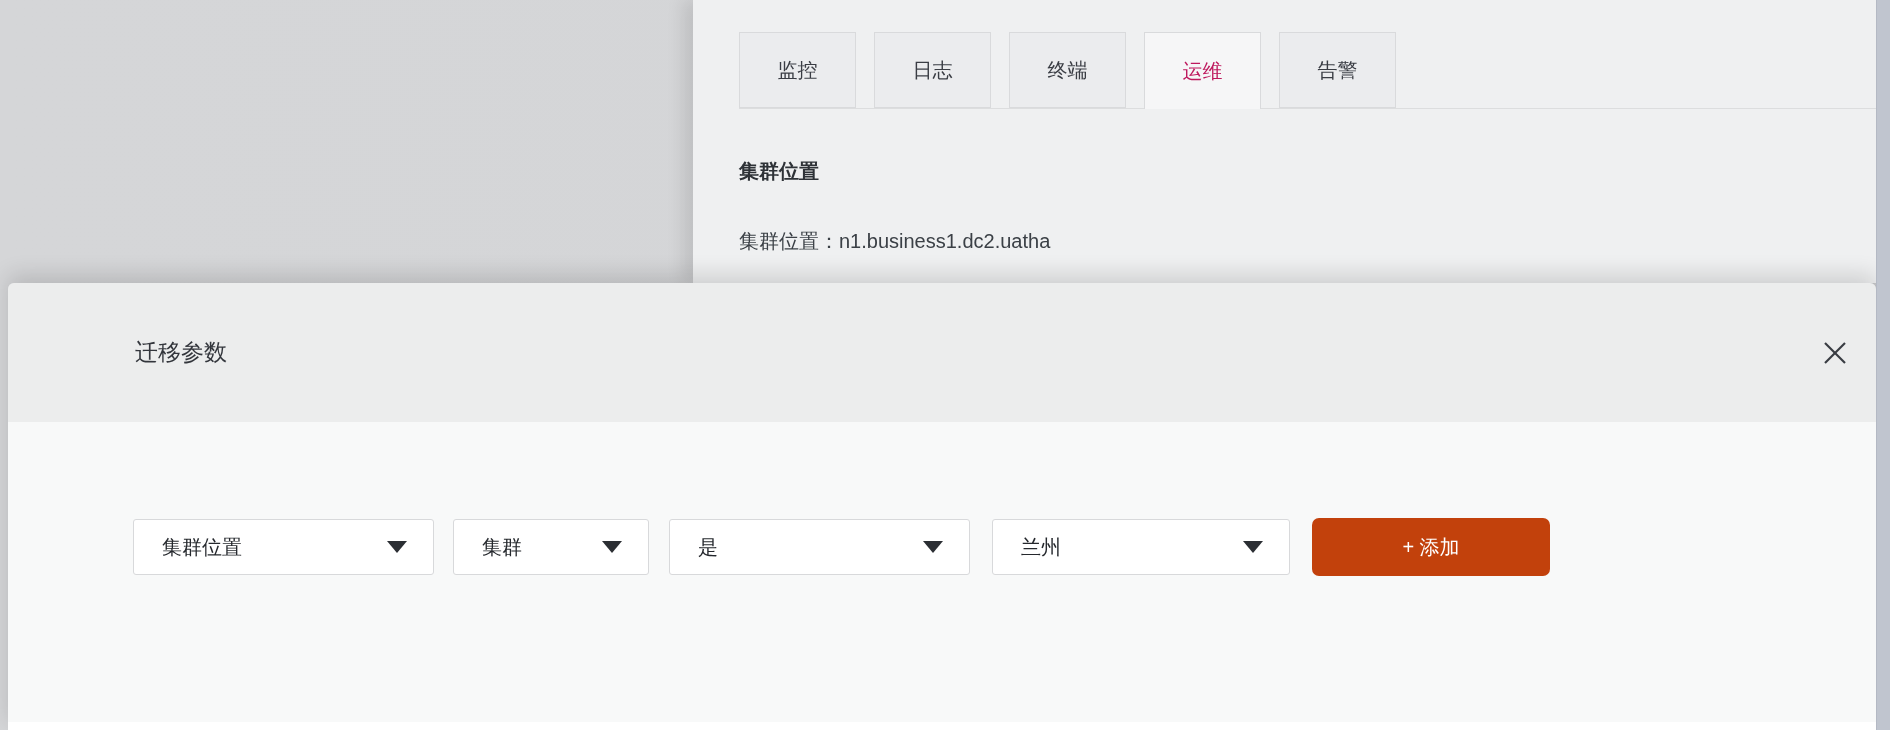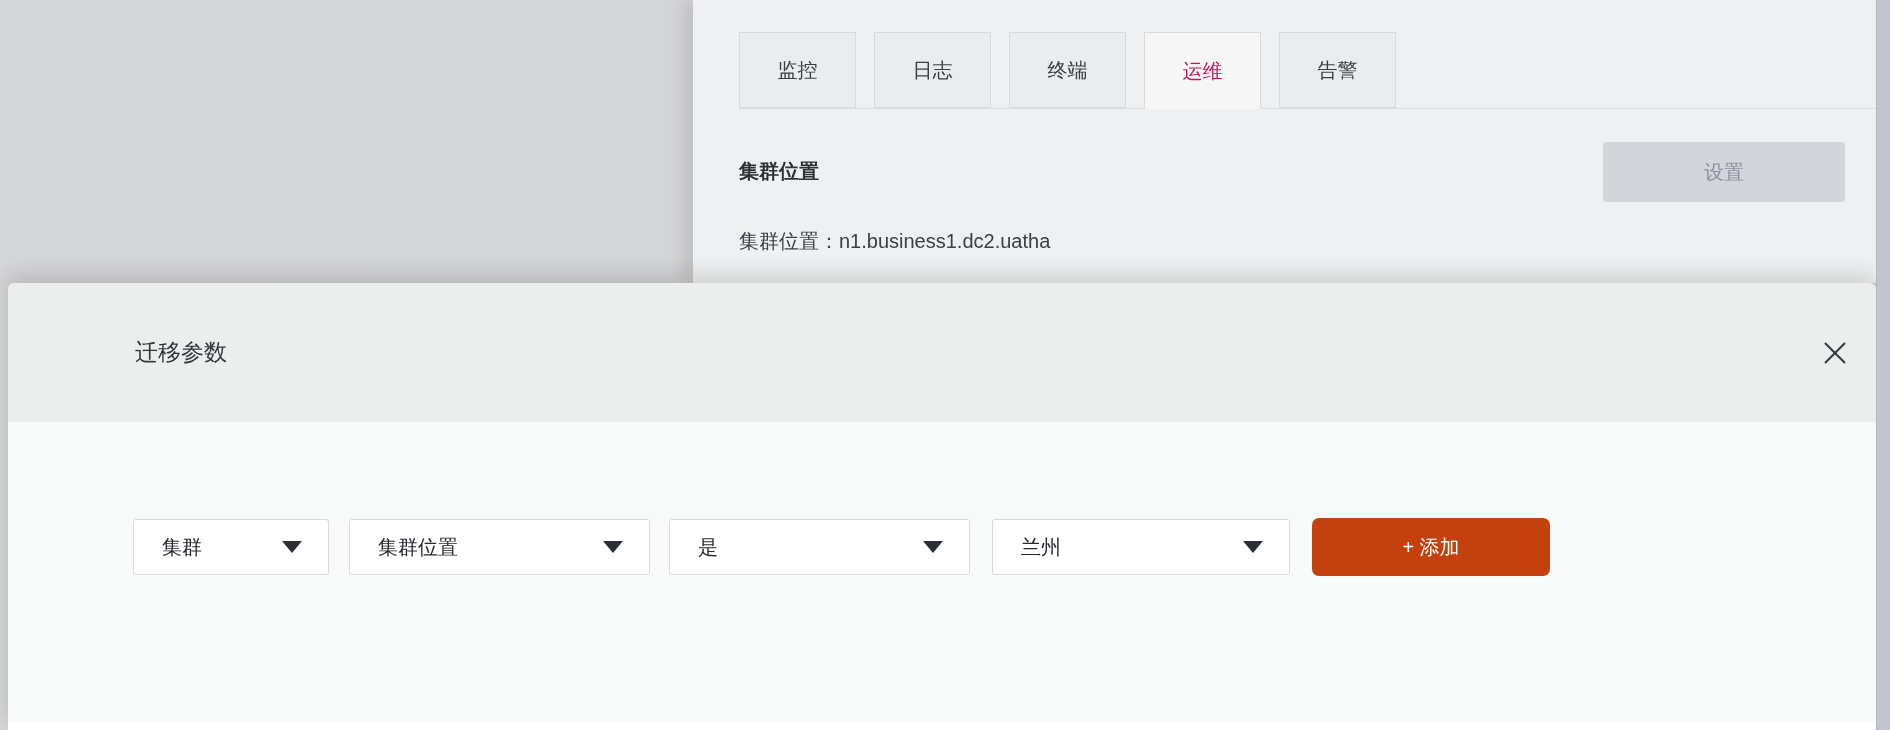--- a/index.html
+++ b/index.html
@@ -118,48 +118,47 @@
       <div class="tab">日志</div>
       <div class="tab">终端</div>
       <div class="tab active">运维</div>
       <div class="tab">告警</div>
     </div>
 
     <div class="section-title">集群位置</div>
 
     <div class="node-line">集群位置：n1.business1.dc2.uatha</div>
 
-    <button class="settings-btn">设置</button>
   </div>
 
   <div class="scrollbar"></div>
 
   <div class="modal">
     <div class="modal-header">
       <div class="modal-title">迁移参数</div>
       <button class="modal-close">
         <span style="display:flex">
           <svg width="28" height="28" viewBox="0 0 28 28">
             <line x1="4" y1="4" x2="24" y2="24" stroke="#383c42" stroke-width="2.2"></line>
             <line x1="24" y1="4" x2="4" y2="24" stroke="#383c42" stroke-width="2.2"></line>
           </svg>
         </span>
       </button>
     </div>
 
     <div class="modal-body">
       <div class="filter-row">
 
-        <div class="dropdown dd-1">
-          <span class="dd-value">集群</span>
+        <div class="dropdown dd-2">
+          <span class="dd-value">集群位置</span>
           <span class="caret-down"></span>
         </div>
 
-        <div class="dropdown dd-2">
-          <span class="dd-value">集群位置</span>
+        <div class="dropdown dd-1">
+          <span class="dd-value">集群</span>
           <span class="caret-down"></span>
         </div>
 
         <div class="dropdown dd-3">
           <span class="dd-value">是</span>
           <span class="caret-down"></span>
         </div>
 
         <div class="dropdown dd-4">
           <span class="dd-value">兰州</span>

